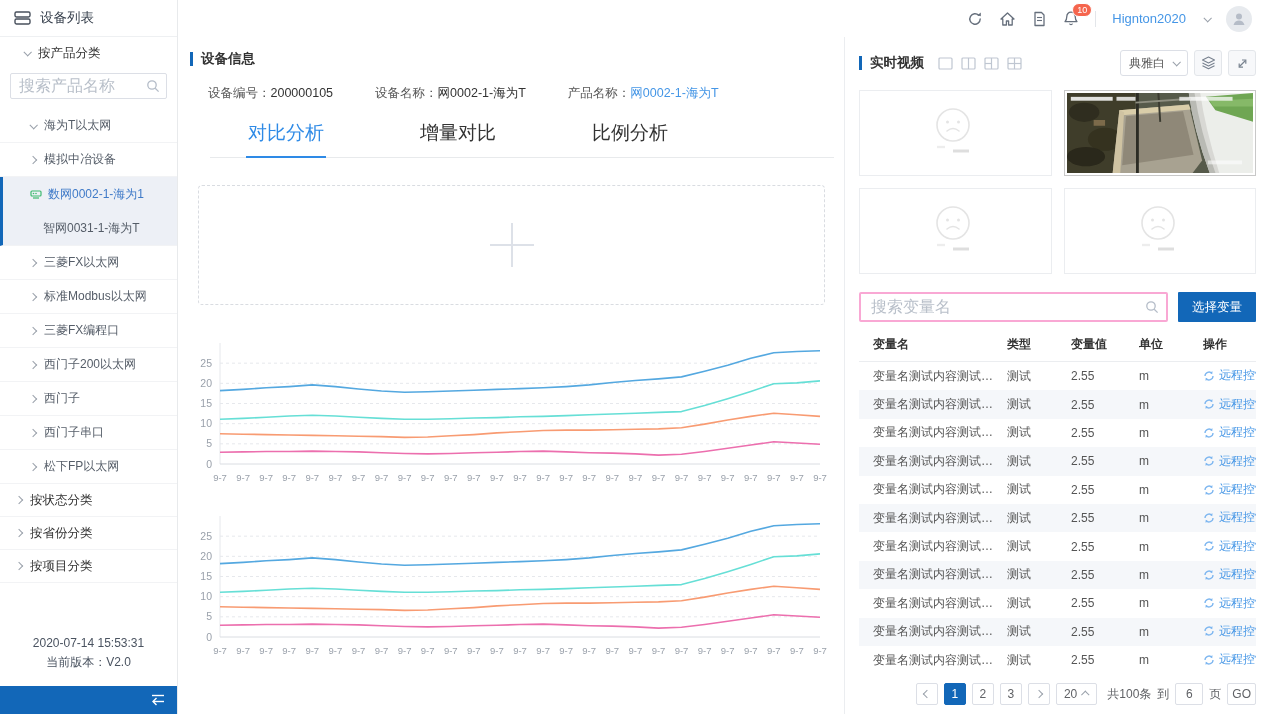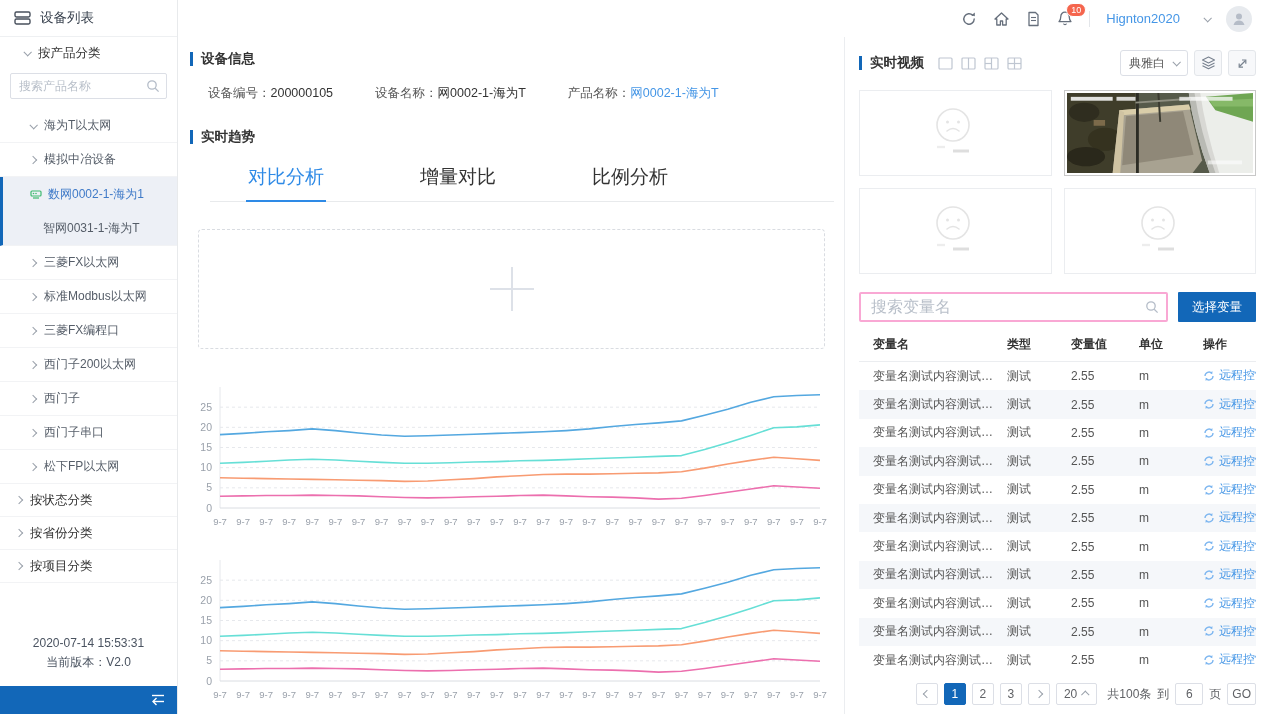--- a/index.html
+++ b/index.html
@@ -7,21 +7,21 @@
     font-family:"Liberation Sans","DejaVu Sans",sans-serif; color:#333; }
   button,input { font-family:inherit; }
   .app { display:flex; width:1268px; height:714px; }
 
   
   .sidebar { width:178px; height:714px; border-right:1px solid #e8eaec; display:flex; flex-direction:column; background:#fff; }
   .sb-header { height:37px; display:flex; align-items:center; gap:9px; padding:0 14px; border-bottom:1px solid #eef0f2; }
   .sb-title { font-size:13.5px; font-weight:normal; color:#37404d; }
   .sb-cat { height:32px; display:flex; align-items:center; gap:8px; padding:0 24px; font-size:12.5px; color:#333; cursor:pointer; }
   .sb-search { position:relative; margin:4px 10px 10px 10px; }
-  .sb-search input { width:100%; height:26px; border:1px solid #dcdfe6; border-radius:2px; padding:0 26px 0 8px; font-size:12px; color:#15803d; outline:none; }
+  .sb-search input { width:100%; height:26px; border:1px solid #dcdfe6; border-radius:2px; padding:0 26px 0 8px; font-size:16px; color:#15803d; outline:none; }
   .sb-search input::placeholder { color:#b8bfc9; }
   .sb-search .mag { position:absolute; right:7px; top:6px; }
   .tree-item { height:34px; display:flex; align-items:center; gap:8px; padding-left:30px; font-size:12px; color:#555d68; border-bottom:1px solid #f2f3f5; cursor:pointer; }
   .device-block { background:#edf0f6; border-left:3px solid #1267b8; border-bottom:1px solid #f2f3f5; }
   .device-item { height:34px; display:flex; align-items:center; gap:6px; padding-left:40px; font-size:12px; color:#555d68; cursor:pointer; }
   .device-item.sel { padding-left:27px; }
   .device-item .sel-text { color:#3f7ac8; }
   .bottom-group { height:33px; display:flex; align-items:center; gap:8px; padding-left:16px; font-size:12.5px; color:#333; border-bottom:1px solid #f2f3f5; cursor:pointer; }
   .sb-footer { margin-top:auto; text-align:center; font-size:12px; color:#4a5360; line-height:19px; padding-bottom:14px; }
   .sb-collapse { height:28px; background:#1267b8; display:flex; align-items:center; justify-content:flex-end; padding-right:10px; cursor:pointer; }
@@ -31,21 +31,21 @@
   .chev.right { transform:rotate(-45deg); }
   .chev.down  { transform:rotate(45deg) translateY(-1px); }
   .chev.up    { transform:rotate(-135deg) translateY(-1px); }
 
   
   .rhs { flex:1; display:flex; flex-direction:column; }
   .topbar { height:37px; display:flex; align-items:center; justify-content:flex-end; padding-right:16px; gap:16px; }
   .tb-icon { position:relative; display:flex; align-items:center; cursor:pointer; }
   .tb-badge { position:absolute; top:-7px; left:9px; background:#f5654d; color:#fff; font-size:9px; line-height:12px; padding:0 4px; border-radius:8px; border:1px solid #fff; }
   .tb-divider { width:1px; height:16px; background:#e3e6ea; }
-  .tb-user { display:flex; align-items:center; gap:24px; font-size:13px; color:#4596e6; cursor:pointer;justify-content:flex-end; }
+  .tb-user { display:flex; align-items:center; gap:18px; font-size:13px; color:#4596e6; cursor:pointer;justify-content:flex-end; }
   .avatar { width:26px; height:26px; border-radius:50%; background:#e7eaee; display:flex; align-items:center; justify-content:center; cursor:pointer; }
 
   .content { flex:1; display:flex; min-height:0; }
 
   
   .main-panel { flex:1; padding:13px 10px 0 12px; min-width:0; }
   .section-title { display:flex; align-items:center; gap:8px; font-size:13.5px; font-weight:bold; color:#333; }
   .sbar { width:3px; height:14px; background:#1267b8; display:inline-block; }
   .info-row { display:flex; gap:42px; margin:17px 0 0 18px; font-size:12.5px; color:#555; }
   .info-row .val { color:#333; }
@@ -259,24 +259,20 @@
             <span>设备编号：</span><span class="val">200000105</span>
           </span>
           <span>
             <span>设备名称：</span><span class="val">网0002-1-海为T</span>
           </span>
           <span>
             <span>产品名称：</span><span class="val link">网0002-1-海为T</span>
           </span>
         </div>
 
-        <div class="section-title trend-sec">
-          <span class="sbar"></span>
-          <span>实时趋势</span>
-        </div>
 
         <div class="tabs">
             <div class="tab active">对比分析</div>
             <div class="tab">增量对比</div>
             <div class="tab">比例分析</div>
           </div>
 
         <div class="dashed-box">
           <div class="plus"></div>
         </div>

